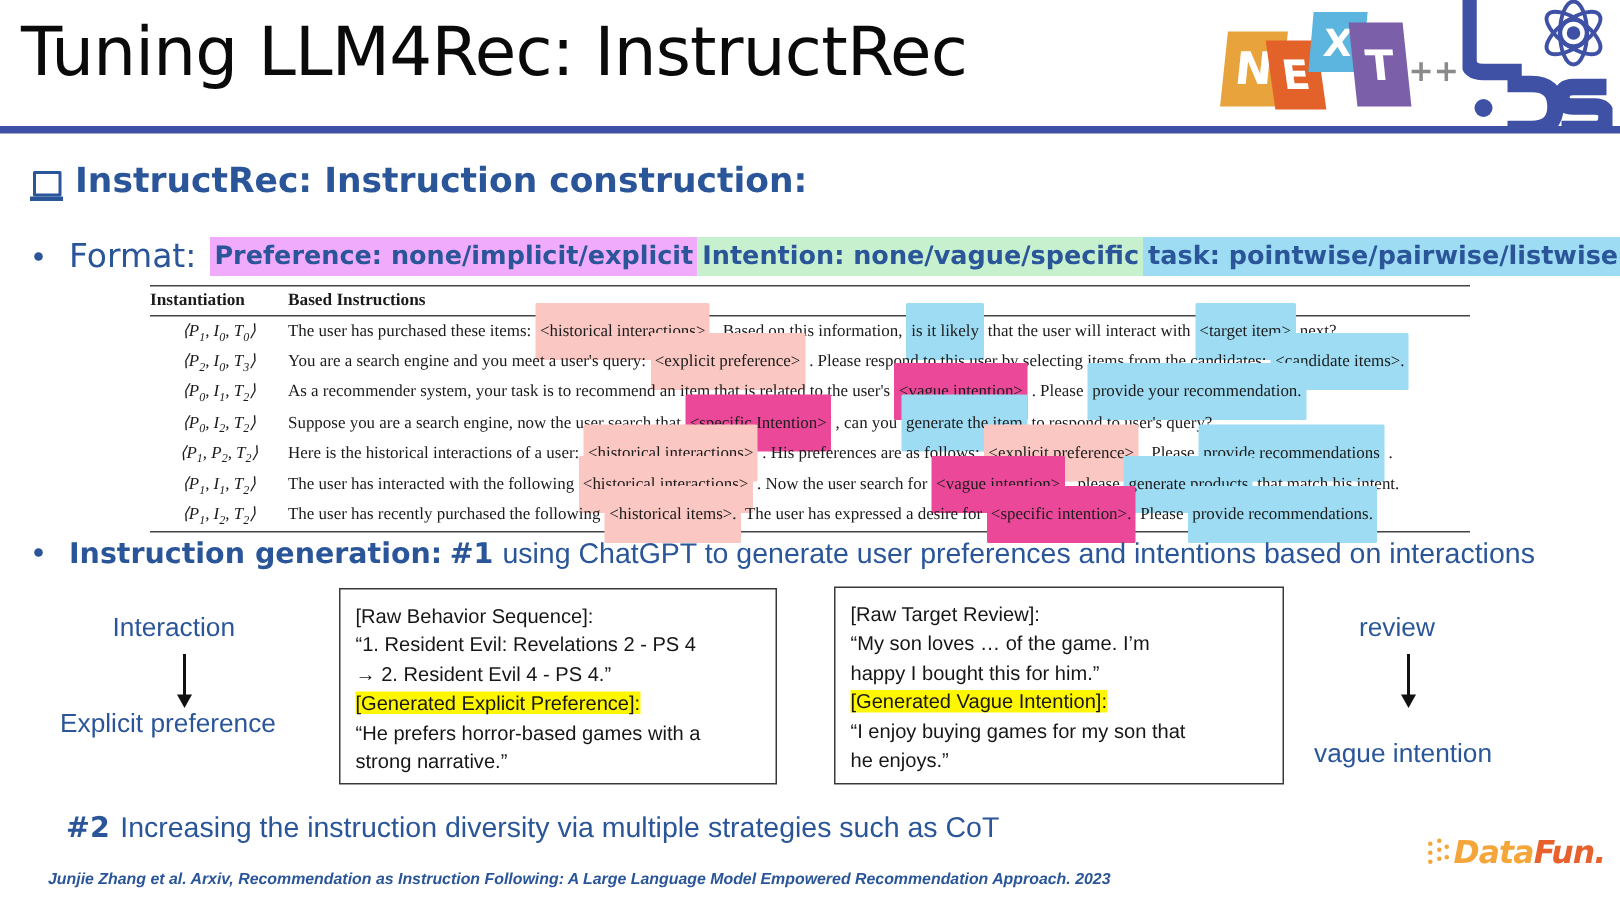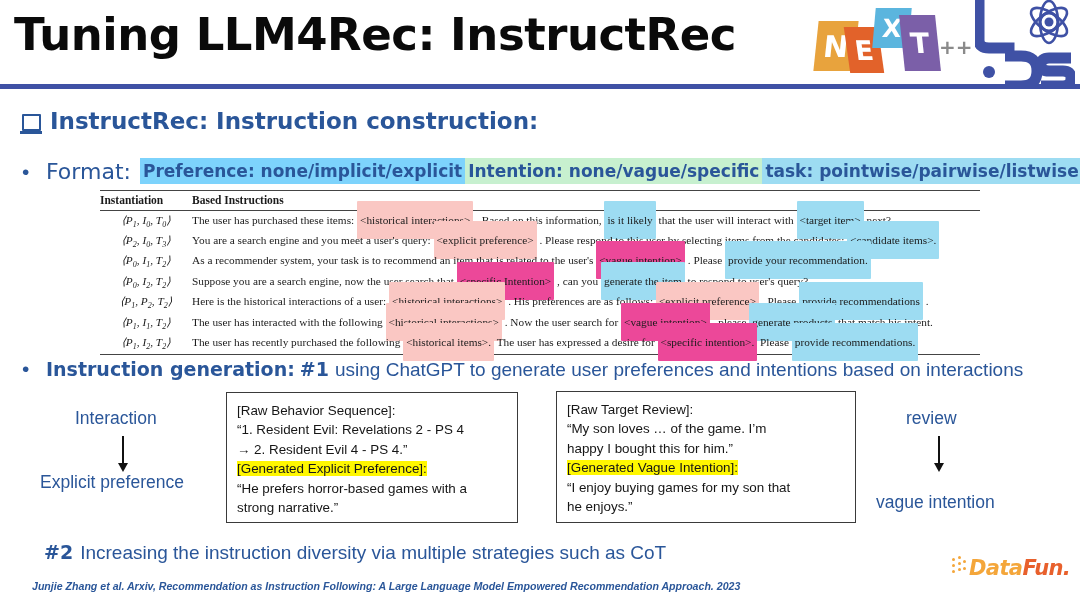--- a/index.html
+++ b/index.html
@@ -5,21 +5,21 @@
   html,body{margin:0;padding:0;}
   body{
     width:1080px;height:608px;background:#ffffff;overflow:hidden;position:relative;
     font-family:"Liberation Sans", sans-serif;
   }
   
   #header{position:absolute;left:0;top:0;width:1080px;height:92px;}
   #slide-title{
     position:absolute;left:14px;top:4px;
     font-family:"DejaVu Sans", sans-serif;
-    font-weight:bold;font-size:45px;line-height:62px;color:#0a0a0a;
+    font-weight:normal;font-size:45px;line-height:62px;color:#0a0a0a;
     letter-spacing:-0.5px;white-space:nowrap;
   }
   #title-rule{position:absolute;left:0;top:84px;width:1080px;height:5px;background:#3f51a5;}
   
   #next-logo{position:absolute;left:816px;top:5px;width:120px;height:72px;}
   .nx{position:absolute;display:flex;align-items:center;justify-content:center;
       font-family:"DejaVu Sans", sans-serif;font-weight:bold;color:#ffffff;}
   #nx-n{left:0px;top:16px;width:40px;height:50px;background:#e8a33d;font-size:30px;
         transform:skewX(-6deg);}
   #nx-e{left:31px;top:22px;width:34px;height:46px;background:#e2622a;font-size:27px;
@@ -41,21 +41,21 @@
            background:#2a5699;}
   #sec-heading-text{font-family:"DejaVu Sans", sans-serif;font-weight:bold;font-size:23px;
            color:#2a5699;white-space:nowrap;}
   
   #format-row{position:absolute;left:22px;top:158px;display:flex;align-items:center;}
   #format-bullet{width:24px;font-size:21px;color:#2a5699;line-height:1;}
   #format-label{font-family:"DejaVu Sans", sans-serif;font-weight:normal;font-size:22px;
            color:#2a5699;margin-right:9px;white-space:nowrap;}
   .fmt-chip{font-family:"DejaVu Sans", sans-serif;font-weight:bold;font-size:17px;
            color:#2a5699;white-space:nowrap;padding:2px 3px;line-height:22px;}
-  .chip-pink{background:#7dd3fc;}
+  .chip-pink{background:#f0abfc;}
   .chip-green{background:#c7f0cf;}
   .chip-blue{background:#9ddcf2;}
   
   #tbl{position:absolute;left:100px;top:190px;width:880px;
        font-family:"Liberation Serif", serif;color:#1b1b1b;}
   #tbl table{border-collapse:collapse;width:100%;}
   #tbl thead th{
        font-weight:bold;font-size:11.5px;text-align:left;padding:3px 0 4px 0;
        border-top:1.4px solid #444;border-bottom:1px solid #444;}
   #tbl thead th.c1{width:92px;}
@@ -97,21 +97,21 @@
   #arrow-right{left:938px;top:436px;height:28px;}
   
   #p2-row{position:absolute;left:44px;top:541px;display:flex;align-items:baseline;}
   #p2-num{font-family:"DejaVu Sans", sans-serif;font-weight:bold;font-size:19px;
        color:#2a5699;margin-right:7px;}
   #p2-text{font-size:19px;color:#2a5699;white-space:nowrap;}
   
   #citation{position:absolute;left:32px;top:580px;font-style:italic;font-weight:bold;
        font-size:10.6px;color:#2a5699;white-space:nowrap;}
   
-  #datafun{position:absolute;left:952px;top:556px;display:flex;align-items:flex-start;}
+  #datafun{position:absolute;left:952px;top:556px;display:flex;align-items:center;}
   #df-dots{position:relative;width:16px;height:18px;margin-right:1px;}
   #df-dots i{position:absolute;width:3.4px;height:3.4px;border-radius:50%;background:#f4a63a;}
   #df-text{font-family:"DejaVu Sans", sans-serif;font-weight:bold;font-style:italic;
        font-size:21px;letter-spacing:-0.6px;}
   .df-o{color:#f4a63a;}
   .df-r{color:#e8602c;}
 </style>
 </head>
 <body>
 

